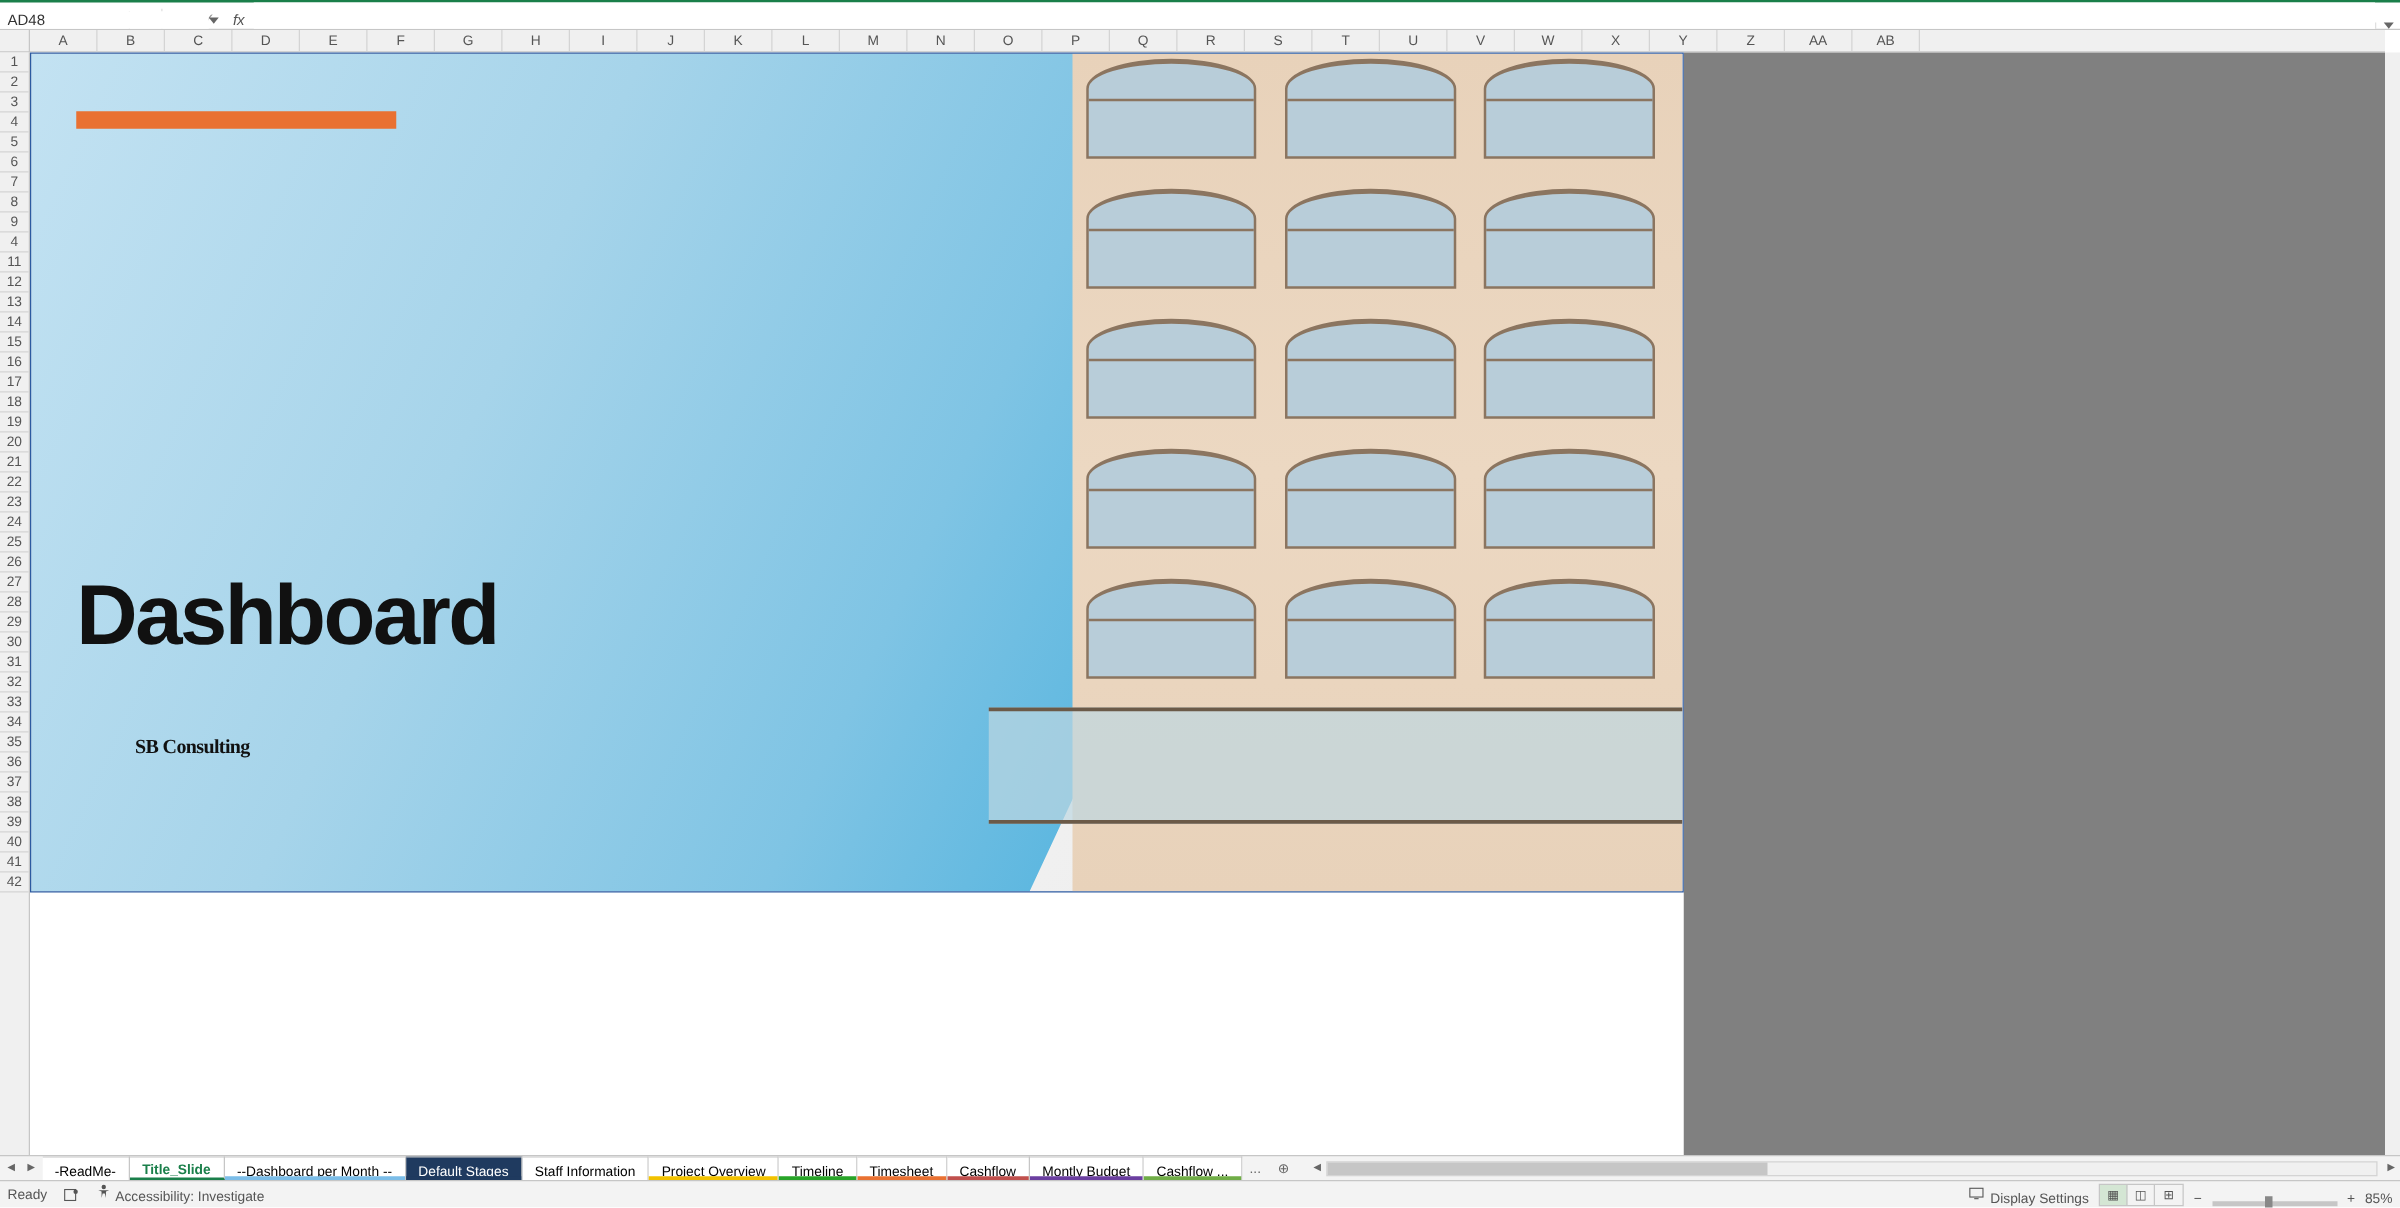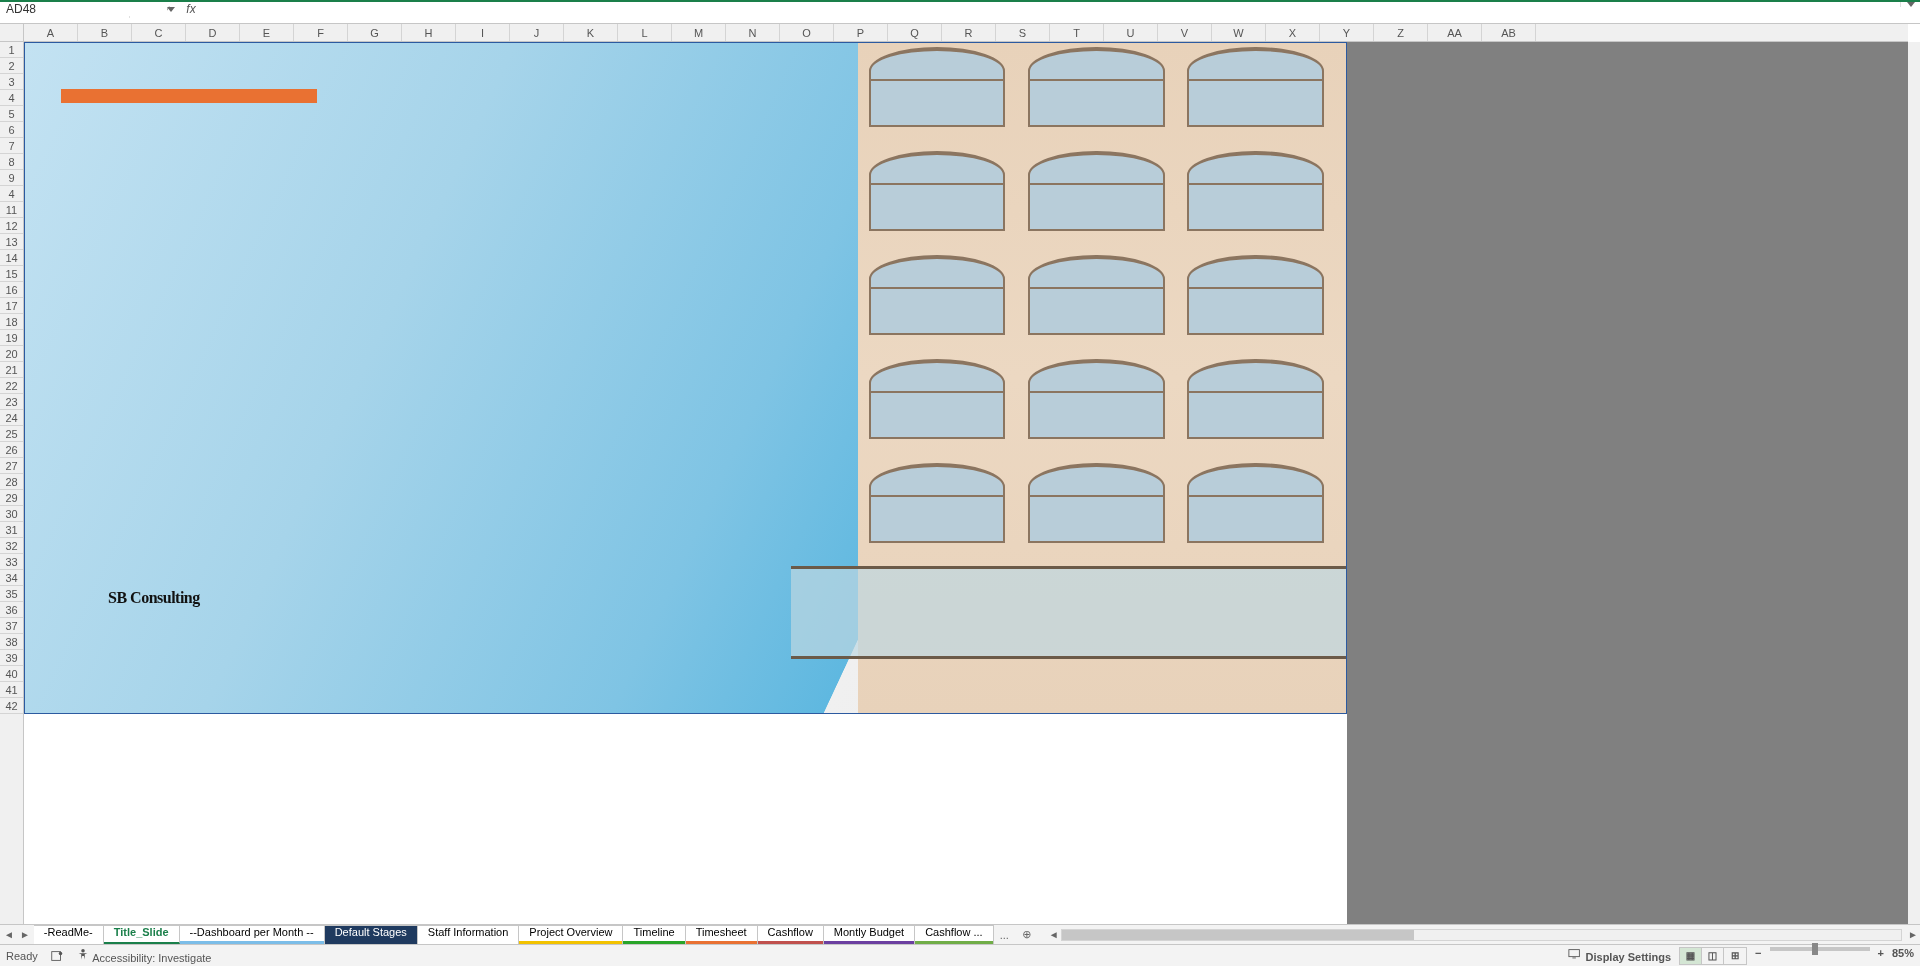--- a/index.html
+++ b/index.html
@@ -1,20 +1,20 @@
 <!DOCTYPE html>
 <html><head>
 <meta charset="utf-8">
 <style>
   * { box-sizing: border-box; margin: 0; padding: 0; }
   html, body { width: 100%; height: 100%; font-family: "Segoe UI", Arial, sans-serif; background: #fff; overflow: hidden; }
   body { display: flex; flex-direction: column; }
 
   
-  .fbar-row { height: 24px; border-top: 2px solid #1a7f4a; border-bottom: 1px solid #c6c6c6; display: flex; align-items: flex-start; background: #fff; font-size: 12px; color: #444; }
+  .fbar-row { height: 24px; border-top: 2px solid #1a7f4a; border-bottom: 1px solid #c6c6c6; display: flex; align-items: flex-end; background: #fff; font-size: 12px; color: #444; }
   .namebox-wrap { width: 104px; border-right: 1px solid #c6c6c6; display: flex; align-items: center; position: relative; }
   .namebox { flex: 1; border: none; outline: none; padding: 0 6px; font-size: 12px; height: 100%; color: #333; }
   .namebox-dd { width: 18px; display: flex; align-items: center; justify-content: center; color: #666; cursor: pointer; }
   .fx-icons { display: flex; align-items: center; }
   .fx-icons span { width: 24px; text-align: center; color: #9a9a9a; font-size: 12px; }
   .fx-icons .sep { width: 1px; background: #e0e0e0; height: 16px; margin: 0 1px; }
   .fx-label { width: 24px; text-align: center; font-style: italic; color: #555; font-size: 12px; }
   .formula-input { flex: 1; border: none; outline: none; padding: 0 6px; font-size: 12px; height: 100%; }
   .fbar-dd { width: 20px; display: flex; align-items: center; justify-content: center; color: #666; border-left: 1px solid #e0e0e0; cursor: pointer; }
 
@@ -38,34 +38,34 @@
   .orange-bar { position: absolute; left: 36px; top: 46px; width: 256px; height: 14px; background: #e97132; }
   .title-text { position: absolute; left: 36px; top: 200px; right:41%; font-weight: 900; color: #111; letter-spacing:-2px; line-height:1.05; font-size: 68px; font-family: "Arial Black","Segoe UI",sans-serif; }
   .subtitle { position: absolute; left: 36px; top: 546px; font-weight: 900; color: #111; font-size: 16px; font-family: Liberation Serif, serif; letter-spacing:-0.5px;margin-left:47px;}
   .vscroll { position:absolute; right:0; top:18px; bottom:0; width:12px; background:#f0f0f0; }
 
   
   .tabbar { height: 20px; display: flex; align-items: stretch; background: #f3f3f3; border-top: 1px solid #c6c6c6; font-size: 11px; }
   .tab-nav { display: flex; align-items: center; padding: 0 4px; gap: 6px; color: #666; }
   .tab-nav span { cursor: pointer; font-size:10px; }
   .tabs { display: flex; align-items: stretch; overflow: hidden; }
-  .tab { padding: 0 10px; display: flex; align-items: flex-start; border-right: 1px solid #c6c6c6; white-space: nowrap; cursor: pointer; background: #fff; position: relative; border-top: 1px solid #c6c6c6; }
+  .tab { padding: 0 10px; display: flex; align-items: flex-end; border-right: 1px solid #c6c6c6; white-space: nowrap; cursor: pointer; background: #fff; position: relative; border-top: 1px solid #c6c6c6; }
   .tab.active { background: #fff; border-bottom: 2px solid #1a7f4a; font-weight: 600; color:#1a7f4a; }
   .tab-underline { height: 3px; position: absolute; left: 0; right: 0; bottom: 0; }
   .tab-more { padding: 0 6px; display: flex; align-items: center; color: #666; cursor: pointer; }
   .tab-add { width: 24px; display:flex; align-items:center; justify-content:center; color:#666; cursor:pointer; }
   .hscroll { flex: 1; display:flex; align-items:center; justify-content:flex-start; padding-left:8px;}
   .hscroll-track { flex:1; height:12px; background:#f0f0f0; border:1px solid #d4d4d4; position:relative; margin-right:4px;}
   .hscroll-thumb{position:absolute;left:0;top:0;bottom:0;width:42%;background:#c6c6c6;}
   .hscroll .arr{width:14px;text-align:center;color:#666;font-size:10px;cursor:pointer;}
 
   
   .status { height: 22px; background: #f3f3f3; border-top: 1px solid #c6c6c6; display: flex; align-items: center; font-size: 11px; color: #555; padding: 0 6px; justify-content: space-between; }
   .status-left { display: flex; align-items: center; gap: 12px; }
-  .status-right { display: flex; align-items: flex-start; gap: 8px; font-weight: bold; }
+  .status-right { display: flex; align-items: flex-end; gap: 8px; }
   .view-btns { display: flex; border:1px solid #c6c6c6; }
   .view-btns span { width: 22px; height: 16px; display: flex; align-items: center; justify-content: center; border-right:1px solid #c6c6c6; cursor:pointer; font-size:10px;}
   .view-btns span:last-child{border-right:none;}
   .view-btns span.active{background:#d4e6d4;}
   .zoom-slider { width: 100px; height: 4px; background: #c6c6c6; position: relative; }
   .zoom-slider::after { content:""; position:absolute; left:42%; top:-4px; width:6px; height:12px; background:#888;}
   .ico{display:inline-flex;width:14px;height:14px;}
   .ico svg{width:100%;height:100%;}
 
   .tri-down { width:0;height:0;border-left:4px solid transparent;border-right:4px solid transparent;border-top:5px solid #666;display:inline-block;}
@@ -198,20 +198,21 @@
             <div class="win"></div>
             <div class="win"></div>
             <div class="win"></div>
           </div>
         <div class="balcony"></div>
       </div>
       <div class="orange-bar"></div>
       <div class="title-text">
         <br><br>
         <br>
+        <span>Dashboard</span>
       </div>
       <div class="subtitle">SB Consulting</div>
     </div>
   </div>
   <div class="vscroll"></div>
 </div>
 
 <div class="tabbar">
   <div class="tab-nav">
     <span>◄</span>

